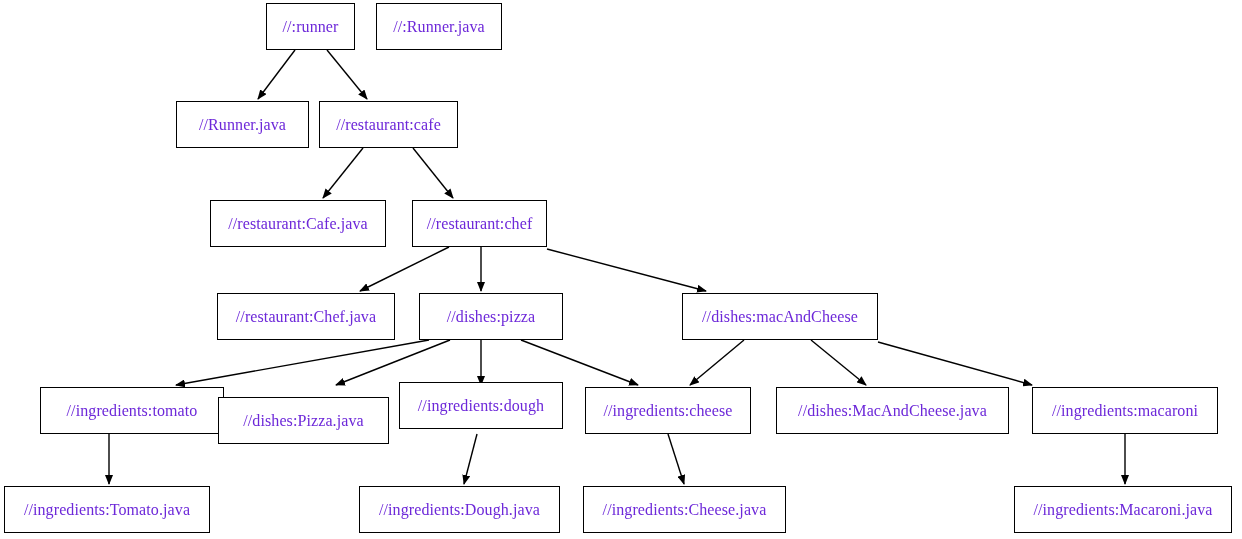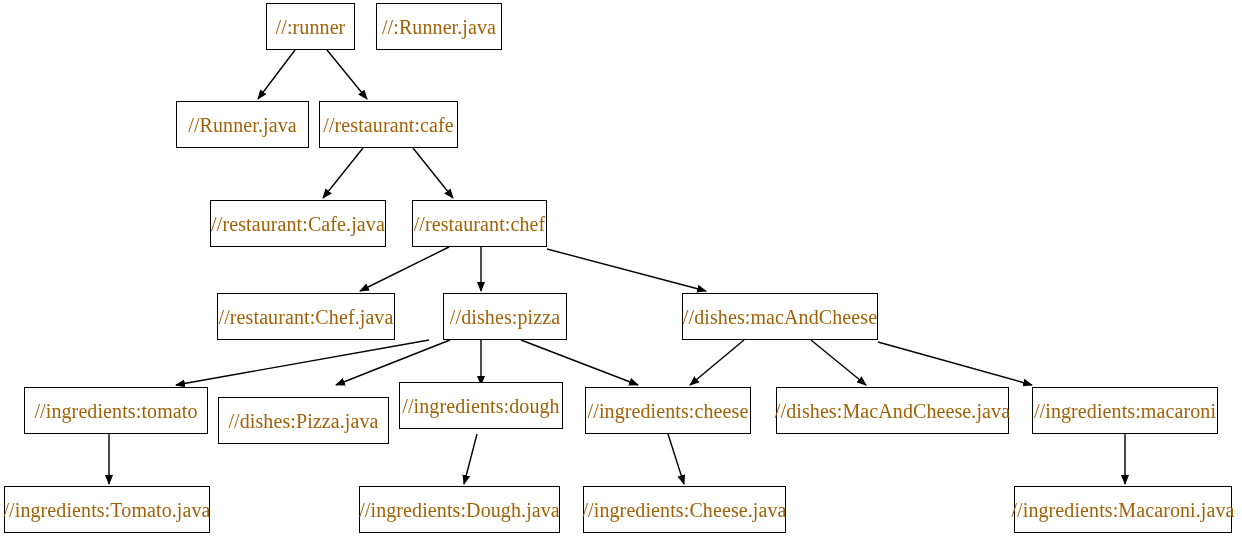--- a/index.html
+++ b/index.html
@@ -29,23 +29,23 @@
     box-sizing: border-box;
     border: 1px solid #000000;
     background: #ffffff;
     display: flex;
     align-items: center;
     justify-content: center;
     height: 47px;
     z-index: 2;
   }
   .graph-node .node-label {
-    font-size: 20px;
+    font-size: 16px;
     line-height: 1;
-    color: #a16207;
+    color: #6d28d9;
     white-space: nowrap;
     letter-spacing: 0.1px;
   }
 </style>
 </head>
 <body>
 
 <div id="graph-root">
 
   <svg id="edge-layer" width="1242" height="539" viewBox="0 0 1242 539" xmlns="http://www.w3.org/2000/svg">
@@ -89,27 +89,27 @@
       </div>
       <div class="graph-node" style="left: 210px; top: 200px; width: 176px; border-color: rgb(0, 0, 0); background: rgb(255, 255, 255);">
         <span class="node-label">//restaurant:Cafe.java</span>
       </div>
       <div class="graph-node" style="left: 412px; top: 200px; width: 135px; border-color: rgb(0, 0, 0); background: rgb(255, 255, 255);">
         <span class="node-label">//restaurant:chef</span>
       </div>
       <div class="graph-node" style="left: 217px; top: 293px; width: 178px; border-color: rgb(0, 0, 0); background: rgb(255, 255, 255);">
         <span class="node-label">//restaurant:Chef.java</span>
       </div>
-      <div class="graph-node" style="left: 443px; top: 293px; width: 124px; border-color: rgb(0, 0, 0); background: rgb(255, 255, 255);">
+      <div class="graph-node" style="left: 419px; top: 293px; width: 144px; border-color: rgb(0, 0, 0); background: rgb(255, 255, 255);">
         <span class="node-label">//dishes:pizza</span>
       </div>
       <div class="graph-node" style="left: 682px; top: 293px; width: 196px; border-color: rgb(0, 0, 0); background: rgb(255, 255, 255);">
         <span class="node-label">//dishes:macAndCheese</span>
       </div>
-      <div class="graph-node" style="left: 24px; top: 387px; width: 184px; border-color: rgb(0, 0, 0); background: rgb(255, 255, 255);">
+      <div class="graph-node" style="left: 40px; top: 387px; width: 184px; border-color: rgb(0, 0, 0); background: rgb(255, 255, 255);">
         <span class="node-label">//ingredients:tomato</span>
       </div>
       <div class="graph-node" style="left: 218px; top: 397px; width: 171px; border-color: rgb(0, 0, 0); background: rgb(255, 255, 255);">
         <span class="node-label">//dishes:Pizza.java</span>
       </div>
       <div class="graph-node" style="left: 399px; top: 382px; width: 164px; border-color: rgb(0, 0, 0); background: rgb(255, 255, 255);">
         <span class="node-label">//ingredients:dough</span>
       </div>
       <div class="graph-node" style="left: 585px; top: 387px; width: 166px; border-color: rgb(0, 0, 0); background: rgb(255, 255, 255);">
         <span class="node-label">//ingredients:cheese</span>

